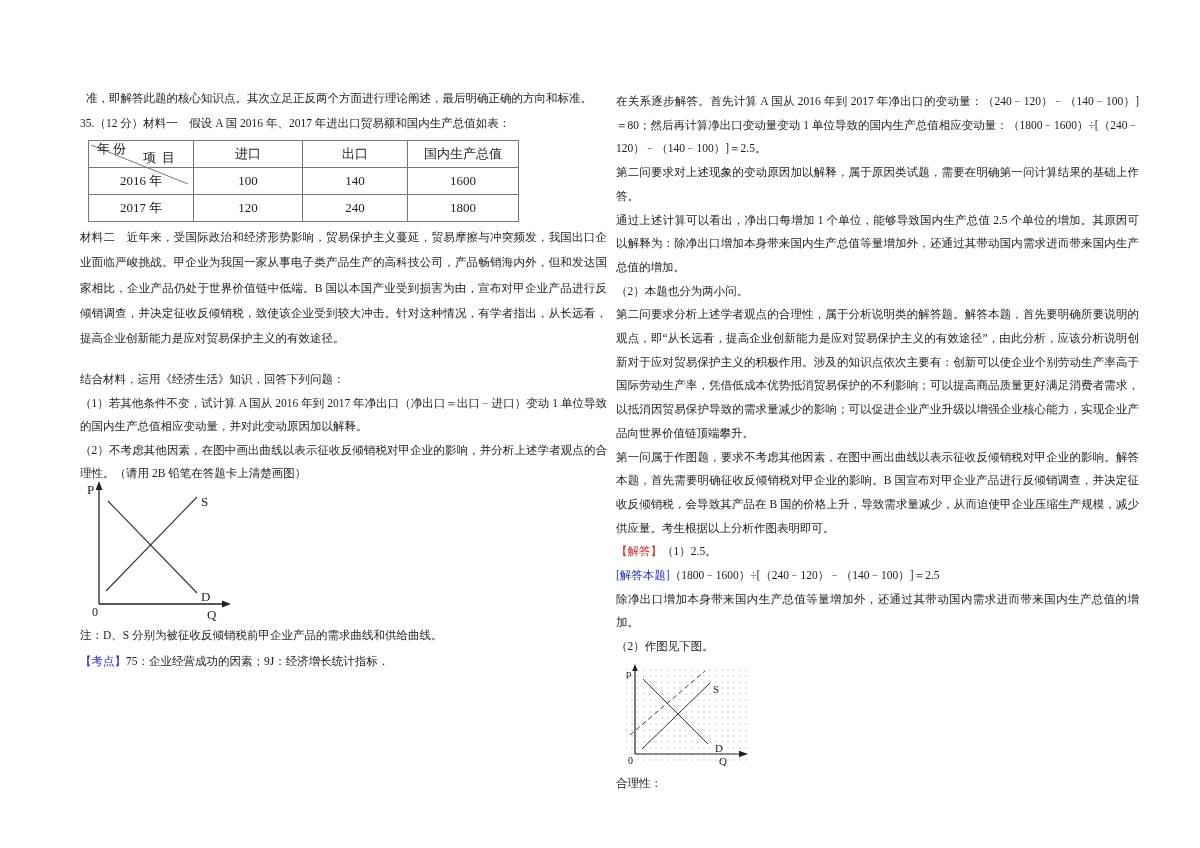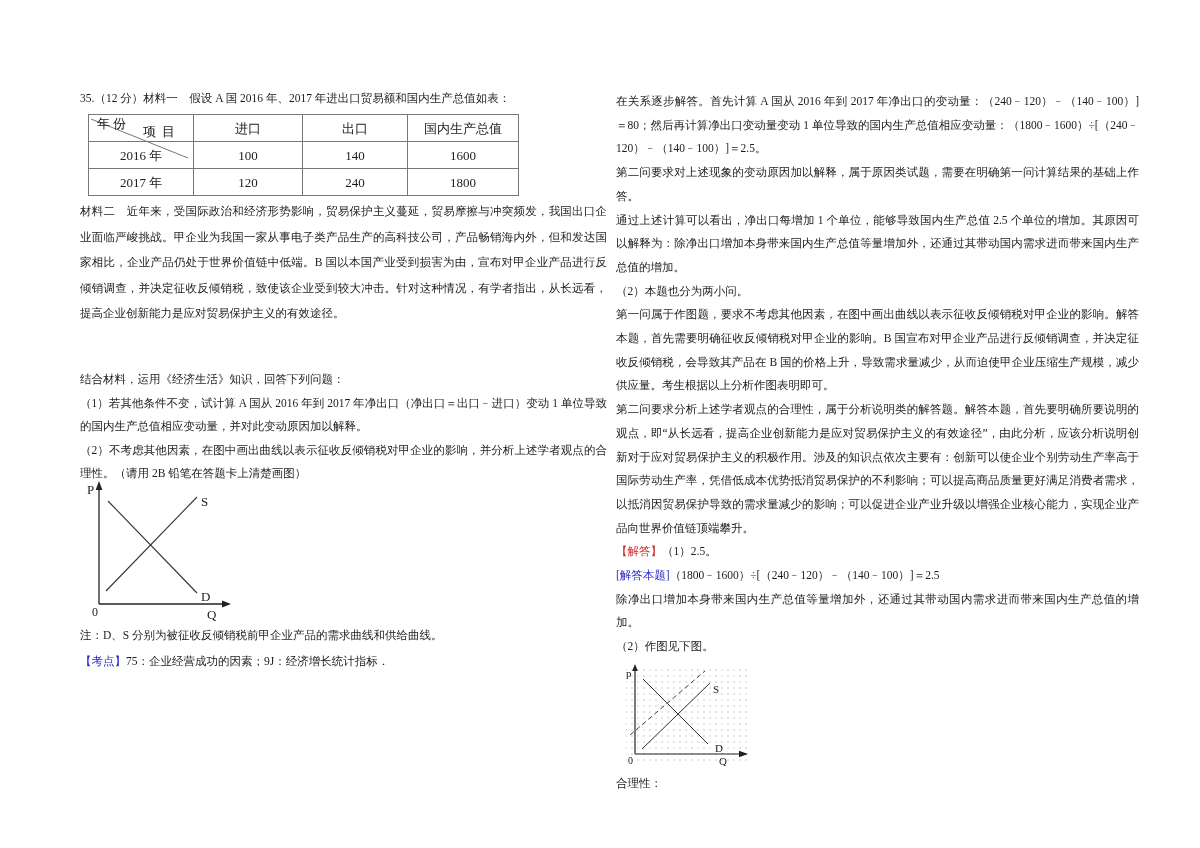--- a/index.html
+++ b/index.html
@@ -38,20 +38,21 @@
   .diag1 { position:absolute; left:83px; top:481px; }
   .diag2 { display:block; margin:4px 0 6px 9px; }
   svg text { font-family:"Liberation Serif","DejaVu Serif",serif; fill:#1c1c1c; }
 </style>
 </head>
 <body>
 
 <div class="page">
 
   <div class="col colL1">
+    <p class="indent6">准，即解答此题的核心知识点。其次立足正反两个方面进行理论阐述，最后明确正确的方向和标准。</p>
     <p>35.（12 分）材料一　假设 A 国 2016 年、2017 年进出口贸易额和国内生产总值如表：</p>
 
     <div class="qtable-wrap">
       <table class="qtable">
         <colgroup>
             <col style="width:105px">
             <col style="width:109px">
             <col style="width:105px">
             <col style="width:111px">
           </colgroup>
@@ -110,22 +111,22 @@
   <div class="col colL3">
     <p>注：D、S 分别为被征收反倾销税前甲企业产品的需求曲线和供给曲线。</p>
     <p><span class="blue">【考点】</span><span>75：企业经营成功的因素；9J：经济增长统计指标．</span></p>
   </div>
 
   <div class="col colR">
     <p>在关系逐步解答。首先计算 A 国从 2016 年到 2017 年净出口的变动量：（240﹣120）﹣（140﹣100）]＝80；然后再计算净出口变动量变动 1 单位导致的国内生产总值相应变动量：（1800﹣1600）÷[（240﹣120）﹣（140﹣100）]＝2.5。</p>
     <p>第二问要求对上述现象的变动原因加以解释，属于原因类试题，需要在明确第一问计算结果的基础上作答。</p>
     <p>通过上述计算可以看出，净出口每增加 1 个单位，能够导致国内生产总值 2.5 个单位的增加。其原因可以解释为：除净出口增加本身带来国内生产总值等量增加外，还通过其带动国内需求进而带来国内生产总值的增加。</p>
     <p>（2）本题也分为两小问。</p>
+    <p>第二问要求分析上述学者观点的合理性，属于分析说明类的解答题。解答本题，首先要明确所要说明的观点，即“从长远看，提高企业创新能力是应对贸易保护主义的有效途径”，由此分析，应该分析说明创新对于应对贸易保护主义的积极作用。涉及的知识点依次主要有：创新可以使企业个别劳动生产率高于国际劳动生产率，凭借低成本优势抵消贸易保护的不利影响；可以提高商品质量更好满足消费者需求，以抵消因贸易保护导致的需求量减少的影响；可以促进企业产业升级以增强企业核心能力，实现企业产品向世界价值链顶端攀升。</p>
     <p>第一问属于作图题，要求不考虑其他因素，在图中画出曲线以表示征收反倾销税对甲企业的影响。解答本题，首先需要明确征收反倾销税对甲企业的影响。B 国宣布对甲企业产品进行反倾销调查，并决定征收反倾销税，会导致其产品在 B 国的价格上升，导致需求量减少，从而迫使甲企业压缩生产规模，减少供应量。考生根据以上分析作图表明即可。</p>
-    <p>第二问要求分析上述学者观点的合理性，属于分析说明类的解答题。解答本题，首先要明确所要说明的观点，即“从长远看，提高企业创新能力是应对贸易保护主义的有效途径”，由此分析，应该分析说明创新对于应对贸易保护主义的积极作用。涉及的知识点依次主要有：创新可以使企业个别劳动生产率高于国际劳动生产率，凭借低成本优势抵消贸易保护的不利影响；可以提高商品质量更好满足消费者需求，以抵消因贸易保护导致的需求量减少的影响；可以促进企业产业升级以增强企业核心能力，实现企业产品向世界价值链顶端攀升。</p>
     <p><span class="red">【解答】</span><span>（1）2.5。</span></p>
     <p><span class="blue">[解答本题]</span><span>（1800﹣1600）÷[（240﹣120）﹣（140﹣100）]＝2.5</span></p>
     <p>除净出口增加本身带来国内生产总值等量增加外，还通过其带动国内需求进而带来国内生产总值的增加。</p>
     <p>（2）作图见下图。</p>
 
     <svg class="diag2" width="127" height="103" viewBox="0 0 127 103">
       <defs>
         <pattern id="dots" width="6" height="6" patternUnits="userSpaceOnUse">
           <circle cx="1" cy="1" r="0.7" fill="#b5b5b5"></circle>
         </pattern>

